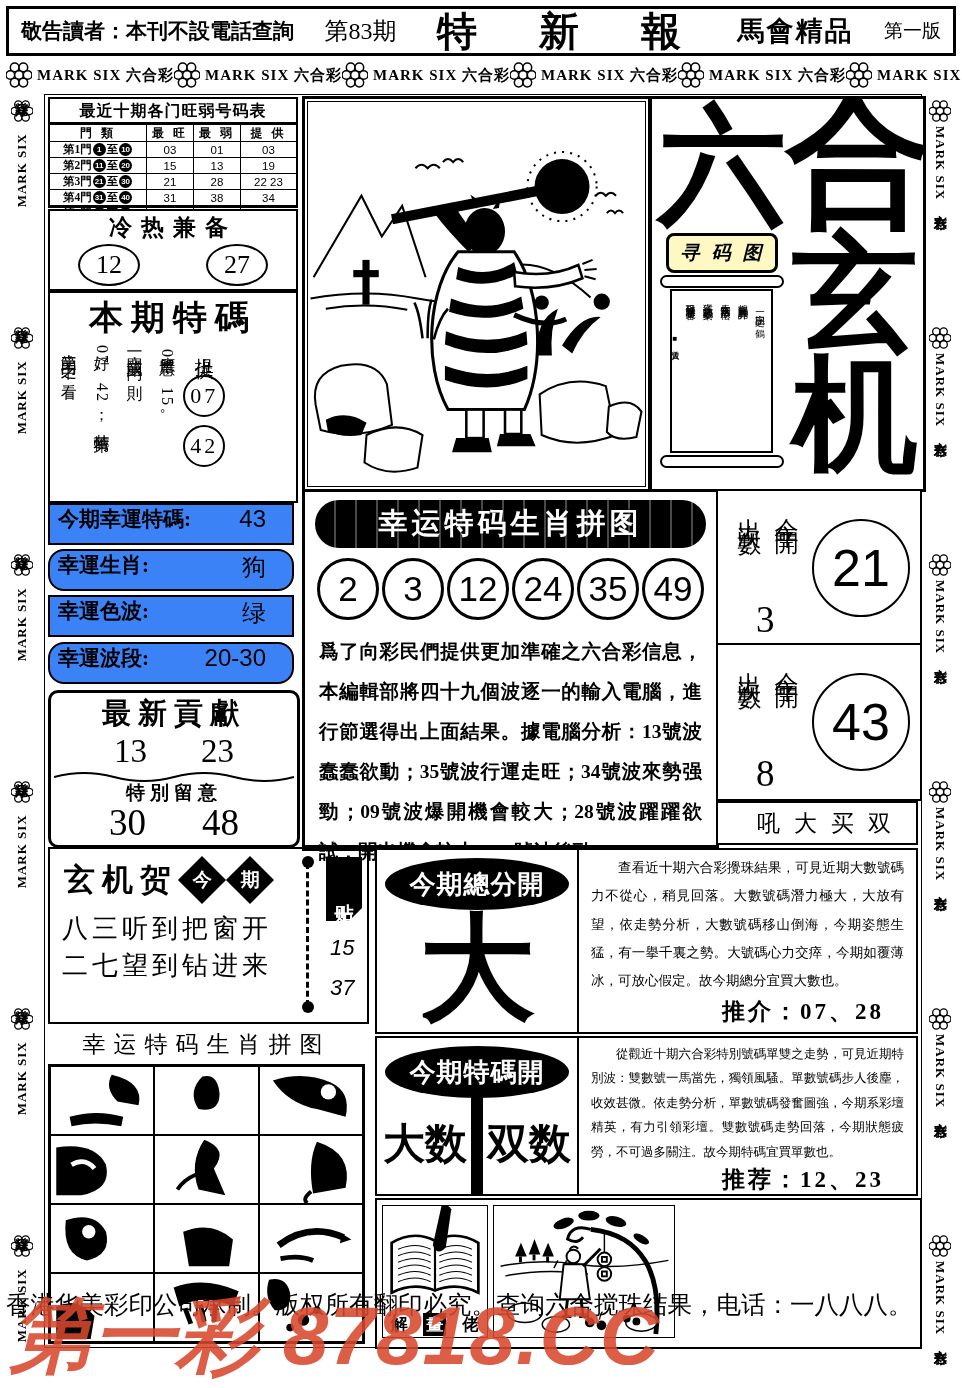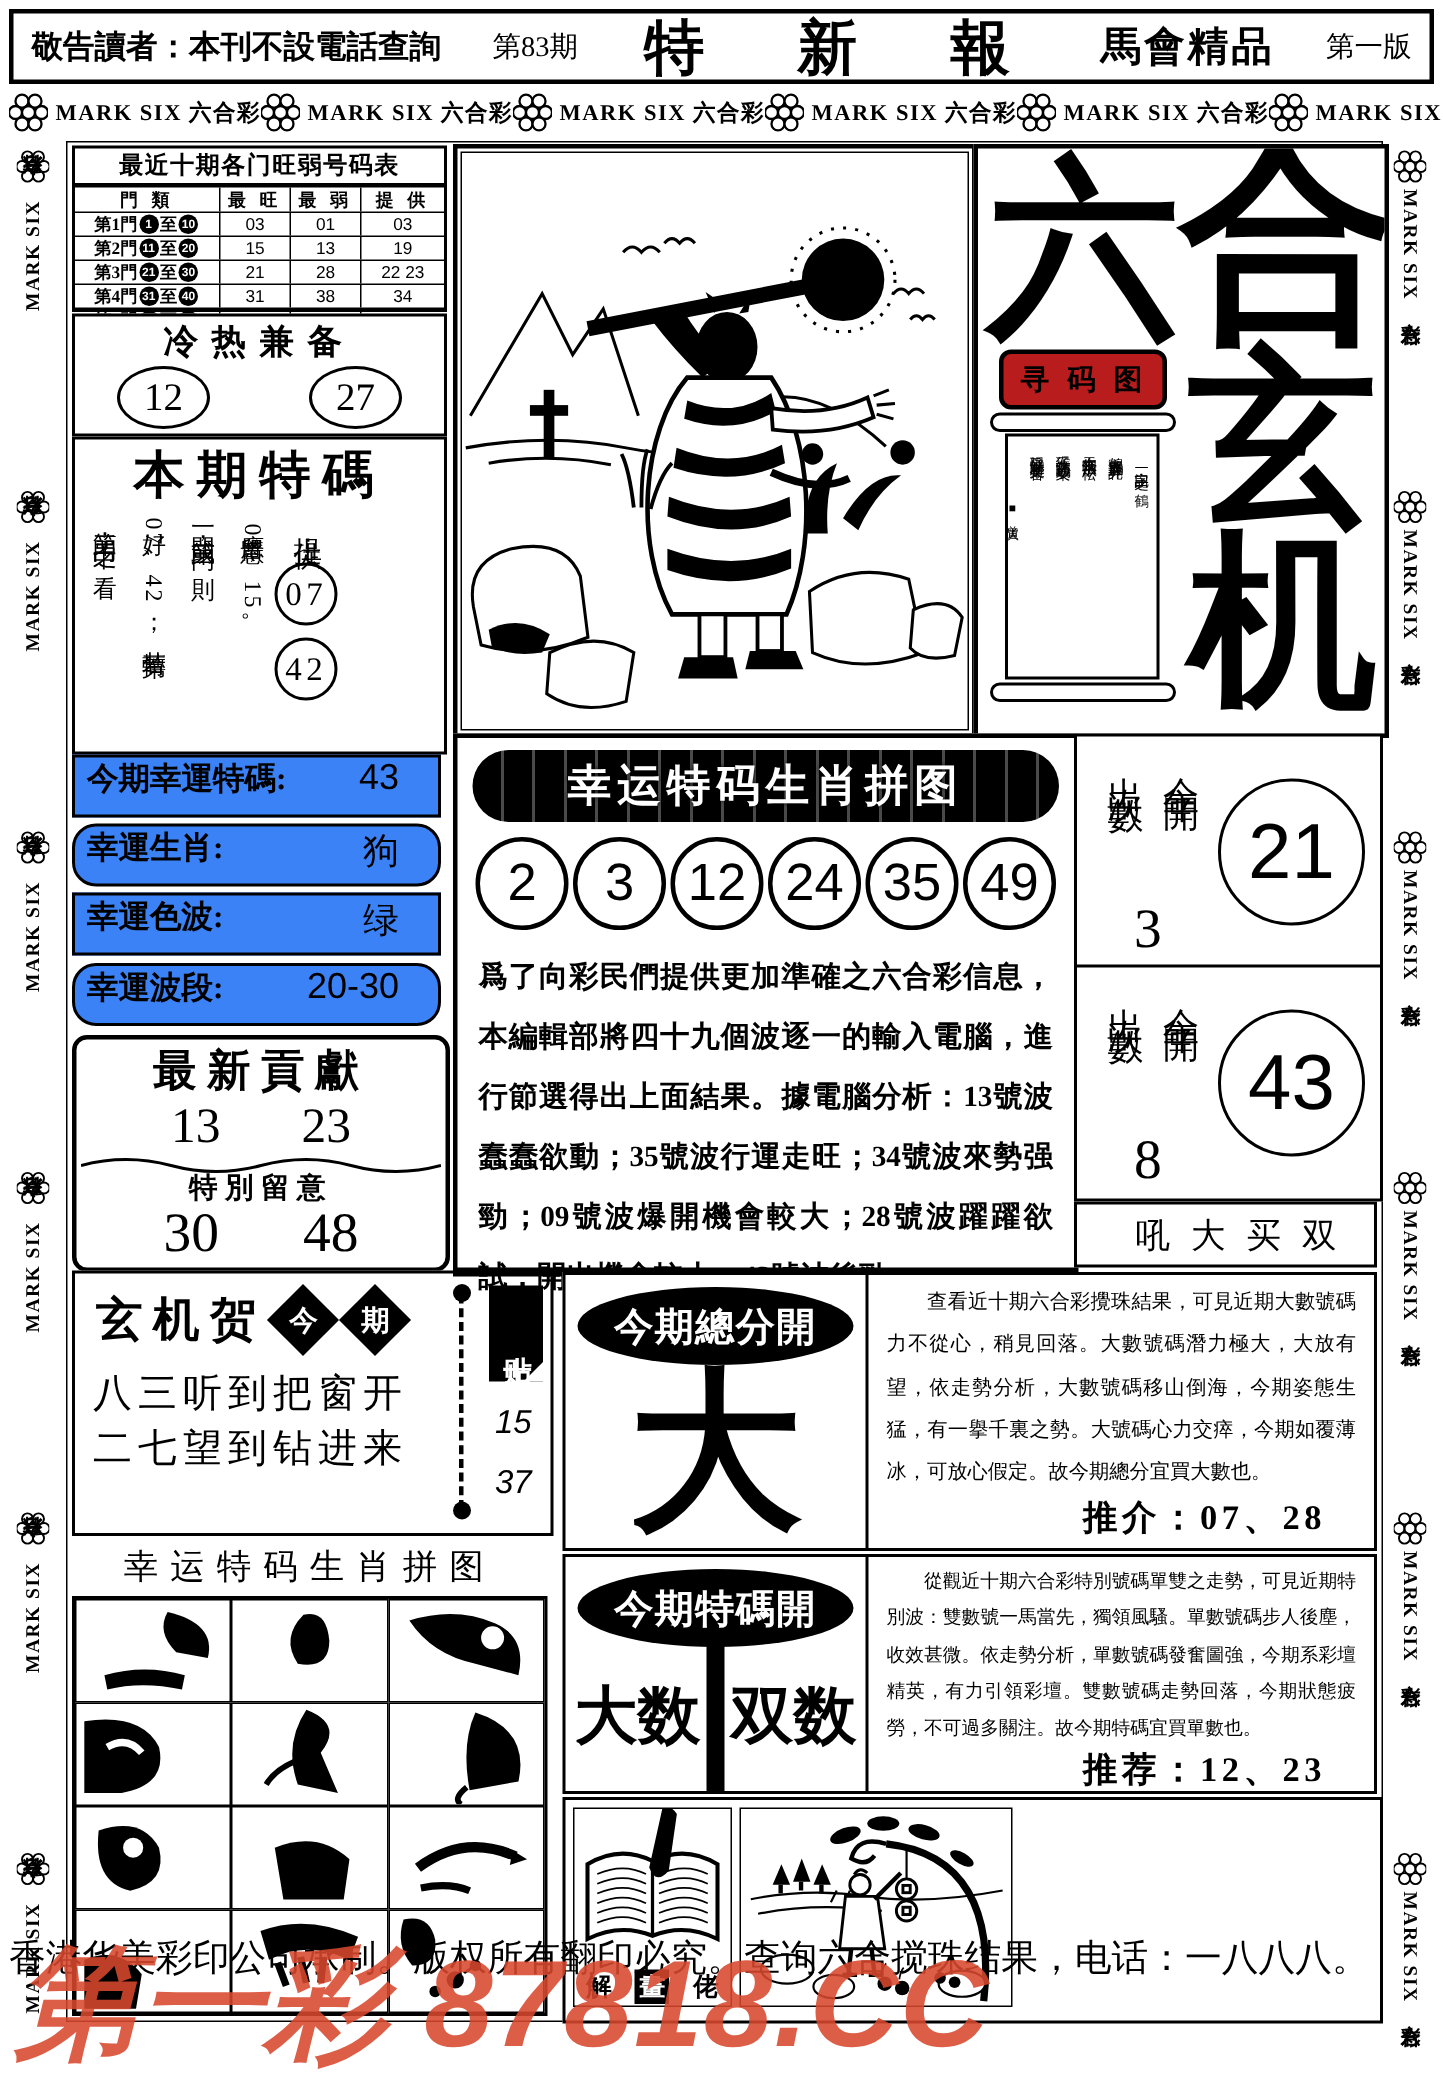--- a/index.html
+++ b/index.html
@@ -7,21 +7,21 @@
     width:962px;height:1388px;position:relative;background:#fff;color:#000;
     font-family:"Liberation Serif","DejaVu Serif",serif;overflow:hidden;
   }
   .abs{position:absolute;}
   .bx{position:absolute;border:2px solid #000;background:#fff;}
   svg{display:block;}
   
   .hdr{left:6px;top:6px;width:950px;height:50px;border:3px solid #000;
        display:flex;align-items:center;justify-content:space-between;padding:0 12px;box-sizing:border-box;position:absolute;}
   .hdr-notice{font-size:21px;font-weight:bold;white-space:nowrap;}
-  .hdr-issue{font-size:19px;white-space:nowrap;}
+  .hdr-issue{font-size:24px;white-space:nowrap;}
   .hdr-title{font-size:40px;font-weight:bold;letter-spacing:26px;white-space:nowrap;margin-left:10px;}
   .hdr-sub{font-size:27px;font-weight:bold;white-space:nowrap;letter-spacing:2px;}
   .hdr-ed{font-size:19px;white-space:nowrap;}
   
   .banner{left:6px;top:58px;width:950px;height:34px;display:flex;align-items:center;justify-content:space-between;position:absolute;}
   .bn-unit{display:flex;align-items:center;gap:5px;}
   .bn-txt{font-size:15px;font-weight:bold;letter-spacing:1px;white-space:nowrap;}
   .fl{width:26px;height:26px;}
   
   .strip{position:absolute;top:96px;width:40px;height:1250px;display:flex;flex-direction:column;align-items:center;justify-content:space-between;padding:4px 0;box-sizing:border-box;}
@@ -87,21 +87,21 @@
   .pz-cell svg{width:100%;height:100%;}
   
   .cimg{left:302px;top:96px;width:343px;height:390px;border:3.5px solid #000;box-shadow:inset 0 0 0 2px #fff, inset 0 0 0 3px #000;}
   
   .mast{left:649px;top:96px;width:271px;height:390px;border:3px solid #000;overflow:hidden;}
   .mast .bigch{position:absolute;font-weight:bold;line-height:1;}
   .m1{left:6px;top:4px;font-size:128px;}
   .m2{left:134px;top:-12px;font-size:146px;}
   .m3{left:140px;top:132px;font-size:126px;}
   .m4{left:140px;top:254px;font-size:126px;}
-  .s-title{position:absolute;left:14px;top:134px;width:112px;height:40px;border:3.5px solid #000;border-radius:8px;display:flex;align-items:center;justify-content:center;font-size:19px;font-weight:bold;letter-spacing:12px;padding-left:10px;background:#b91c1c;box-sizing:border-box;z-index:2;}
+  .s-title{position:absolute;left:14px;top:134px;width:112px;height:40px;border:3.5px solid #000;border-radius:8px;display:flex;align-items:center;justify-content:center;font-size:19px;font-weight:bold;letter-spacing:12px;padding-left:10px;background:#fef9c3;box-sizing:border-box;z-index:2;font-style:italic;}
   .s-roll{position:absolute;left:8px;width:124px;height:13px;border:2px solid #000;border-radius:7px;background:#fff;box-sizing:border-box;z-index:2;}
   .s-body{position:absolute;left:18px;top:190px;width:103px;height:164px;border:2.5px solid #000;box-sizing:border-box;writing-mode:vertical-rl;font-size:10px;line-height:1.75;letter-spacing:1px;padding:5px 3px;background:#fff;z-index:1;}
   .s-intro{padding-top:10px;font-size:9.5px;}
   .s-line{font-size:10px;}
   .s-sign{font-size:8px;padding-top:38px;}
   
   .comp{left:302px;top:489px;width:411px;height:353px;border:3px solid #000;border-bottom-width:6px;}
   .comp-bar{margin:8px 10px 0;height:48px;background:repeating-linear-gradient(90deg,#000 0 19px,#4a4a4a 19px 21px);color:#fff;border-radius:24px;display:flex;align-items:center;justify-content:center;font-size:29px;font-weight:bold;letter-spacing:4px;text-shadow:0 0 3px #000;}
   .comp-circles{display:flex;justify-content:space-between;padding:10px 12px 0;}
   .bigcirc{width:56px;height:56px;border:3px solid #000;border-radius:50%;display:flex;align-items:center;justify-content:center;font-size:35px;font-family:"Liberation Sans","DejaVu Sans",sans-serif;}

